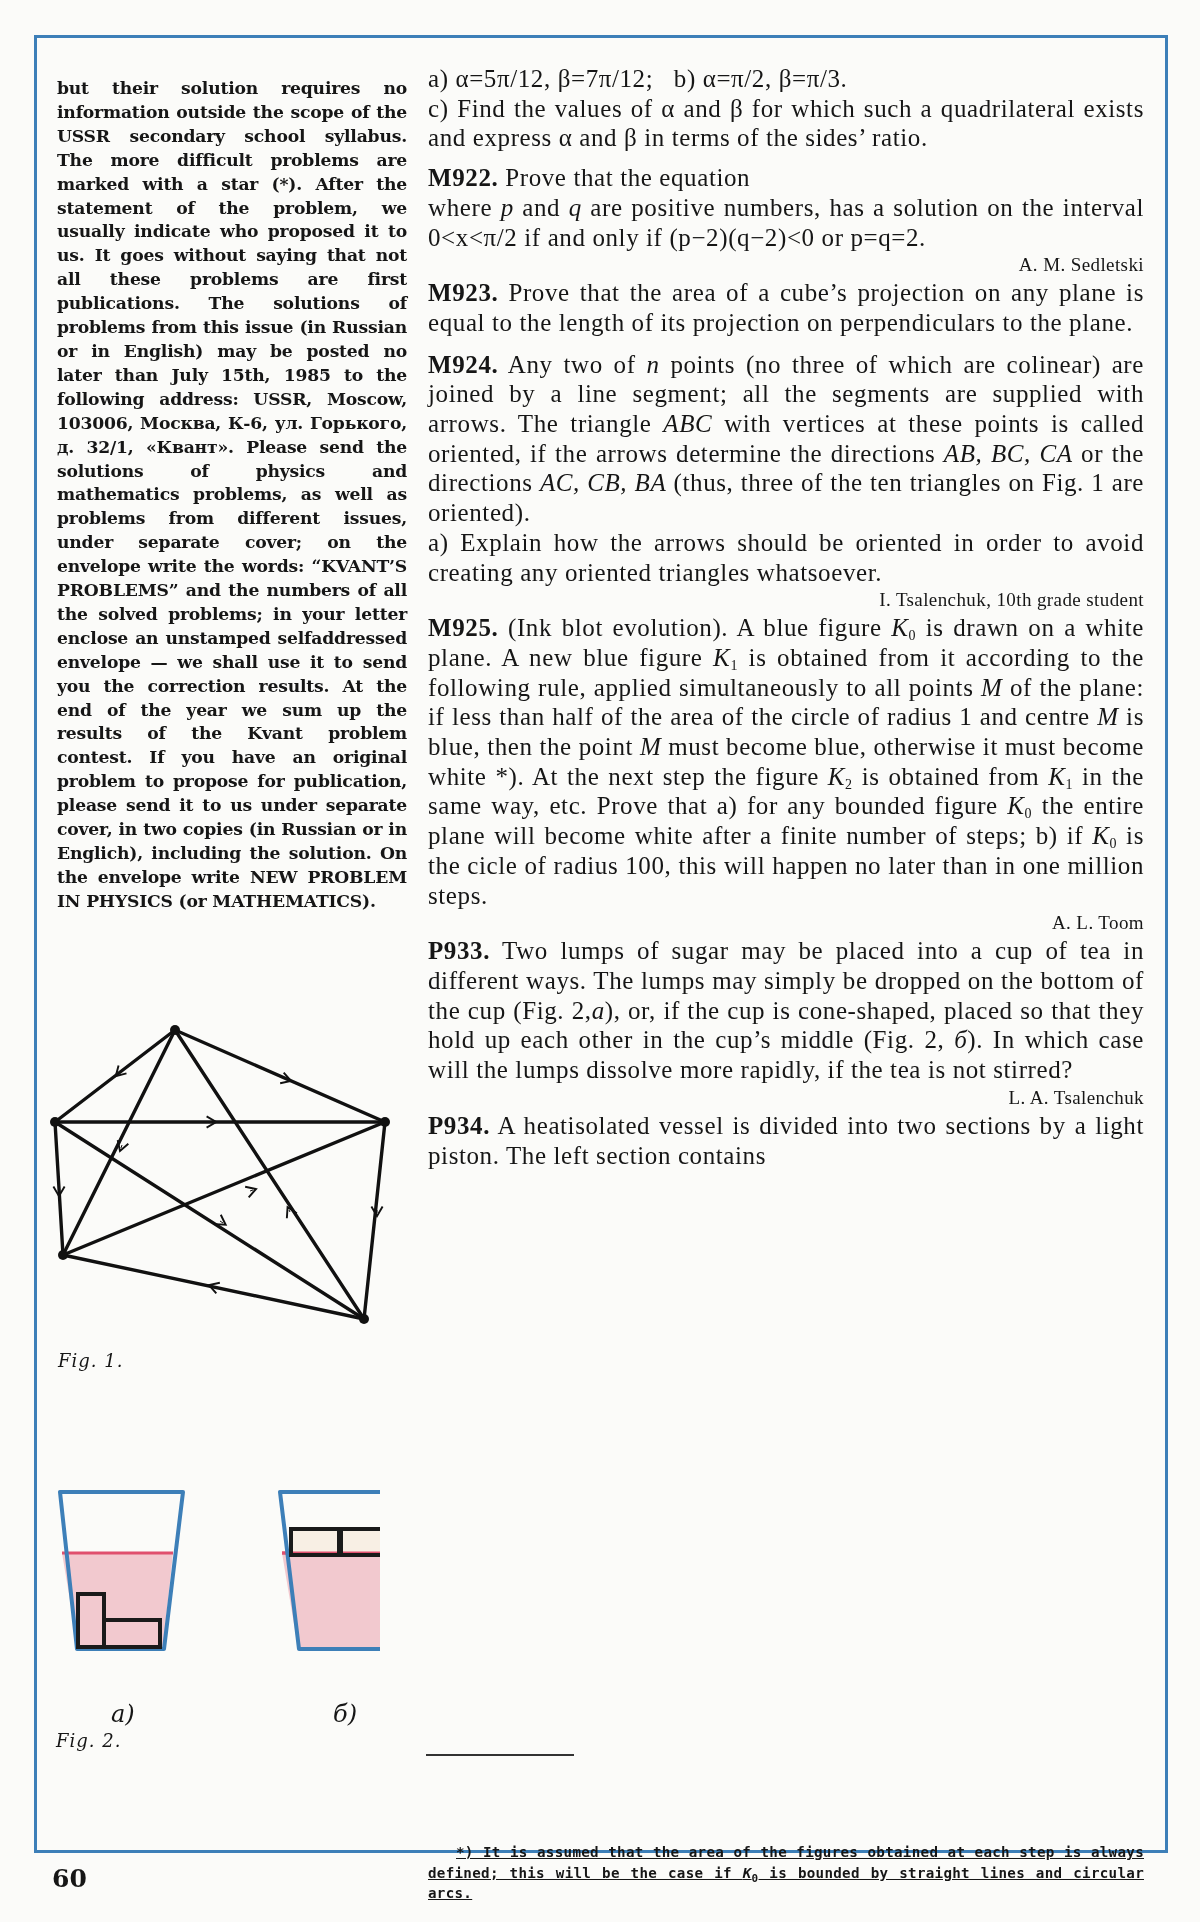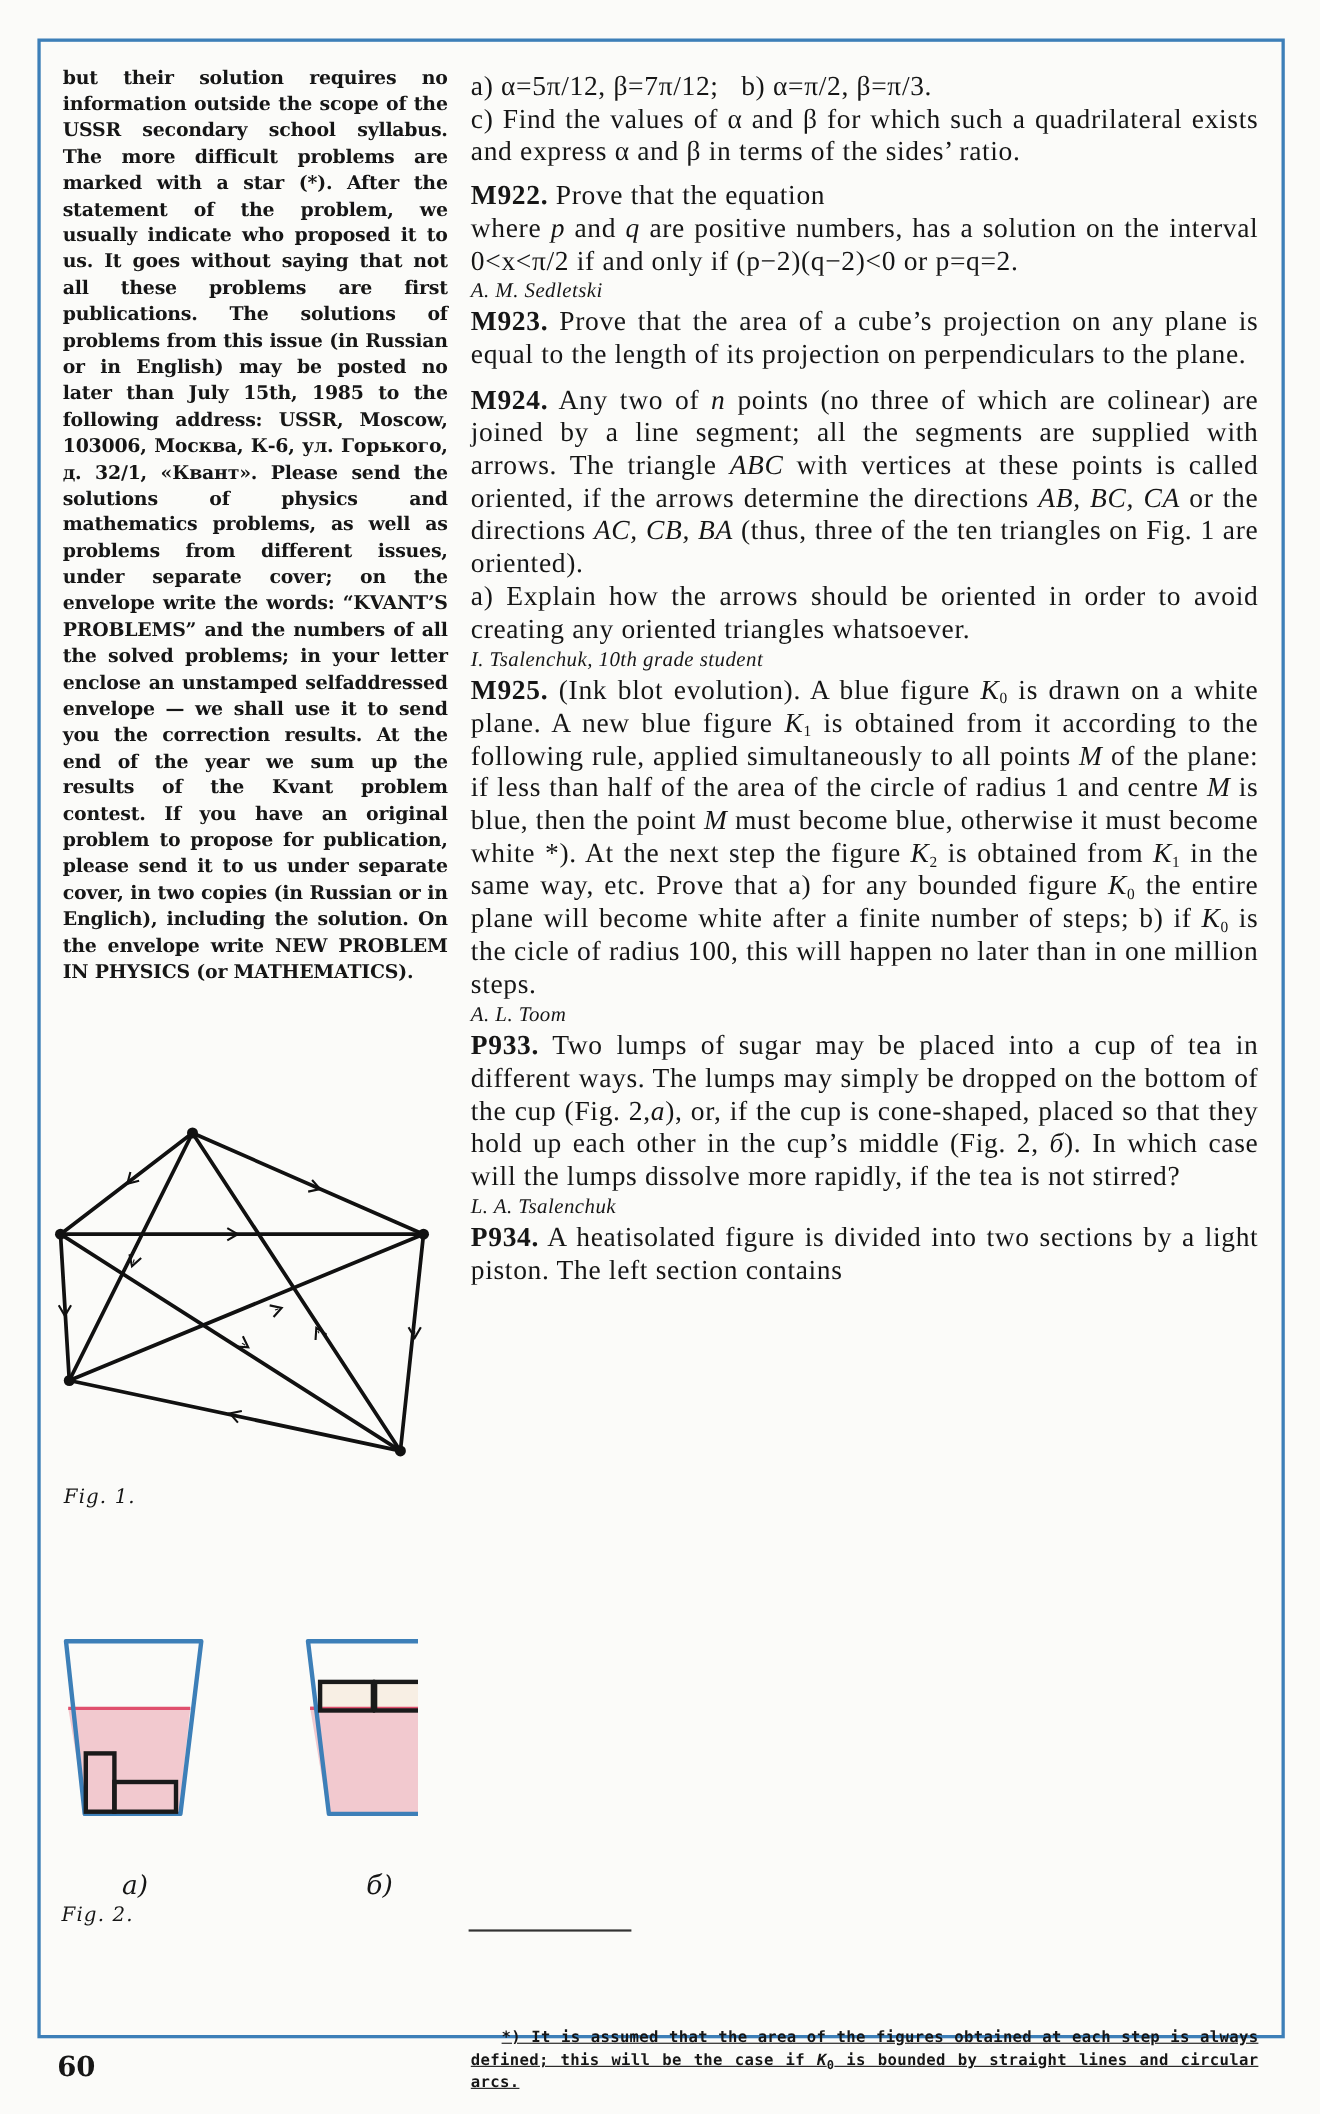--- a/index.html
+++ b/index.html
@@ -6,35 +6,35 @@
   body {
     width:1200px; height:1922px; background:#fbfbf9; position:relative; overflow:hidden;
     font-family:"DejaVu Serif","Liberation Serif",serif; color:#161616;
   }
   .frame {
     position:absolute; left:34px; top:35px; width:1134px; height:1818px;
     border:3px solid #3d7fb8; box-sizing:border-box;
   }
   
   .left-col {
-    position:absolute; left:57px; top:60px; width:350px;
+    position:absolute; left:57px; top:77px; width:350px;
     font-family:"DejaVu Serif",serif; font-weight:bold; font-size:17.2px; line-height:23.9px;
     text-align:justify; letter-spacing:-0.2px;
   }
   .left-col p { margin:0; }
   
   .right-col {
     position:absolute; left:428px; top:64px; width:716px;
     font-family:"Liberation Serif","DejaVu Serif",serif; font-size:25px; line-height:29.7px;
     text-align:justify; letter-spacing:0.6px;
   }
   .right-col p { margin:0; }
   .pid { font-weight:bold; }
   .eq { text-align:center; margin:2px 0 0 0; }
-  .author { font-style:italic; font-size:19px; line-height:26px; margin:6px 0 10px 0; letter-spacing:0.4px; }
+  .author { text-align:right; font-size:19px; line-height:26px; margin:6px 0 10px 0; letter-spacing:0.4px; }
   .gap { height:10px; }
   i.m { font-style:italic; }
   sub { font-size:14px; vertical-align:-4px; line-height:0; }
   sup { font-size:13px; vertical-align:9px; line-height:0; }
 
   .fig-caption {
     position:absolute; font-style:italic; font-size:18px; letter-spacing:1px;
     font-family:"DejaVu Serif",serif;
   }
   .sub-label { position:absolute; font-style:italic; font-size:24px; font-family:"DejaVu Serif",serif; }
@@ -152,21 +152,21 @@
     <p><span class="pid">M925.</span> <span>(Ink blot evolution). A blue figure </span><i class="m">K</i><sub>0</sub><span> is drawn on a white plane. A new blue figure </span><i class="m">K</i><sub>1</sub><span> is obtained from it according to the following rule, applied simultaneously to all points </span><i class="m">M</i><span> of the plane: if less than half of the area of the circle of radius 1 and centre </span><i class="m">M</i><span> is blue, then the point </span><i class="m">M</i><span> must become blue, otherwise it must become white *). At the next step the figure </span><i class="m">K</i><sub>2</sub><span> is obtained from </span><i class="m">K</i><sub>1</sub><span> in the same way, etc. Prove that a) for any bounded figure </span><i class="m">K</i><sub>0</sub><span> the entire plane will become white after a finite number of steps; b) if </span><i class="m">K</i><sub>0</sub><span> is the cicle of radius 100, this will happen no later than in one million steps.</span></p>
     <p class="author">A. L. Toom</p>
   </div>
 
   <div>
     <p><span class="pid">P933.</span> <span>Two lumps of sugar may be placed into a cup of tea in different ways. The lumps may simply be dropped on the bottom of the cup (Fig. 2,</span><i class="m">a</i><span>), or, if the cup is cone-shaped, placed so that they hold up each other in the cup’s middle (Fig. 2, </span><i class="m">б</i><span>). In which case will the lumps dissolve more rapidly, if the tea is not stirred?</span></p>
     <p class="author">L. A. Tsalenchuk</p>
   </div>
 
   <div>
-    <p><span class="pid">P934.</span> <span>A heatisolated figure is divided into two sections by a light piston. The left section contains</span></p>
+    <p><span class="pid">P934.</span> <span>A heatisolated vessel is divided into two sections by a light piston. The left section contains</span></p>
   </div>
 </div>
 
 <div class="footnote-rule"></div>
 <div class="footnote">
   <span class="indent"></span><span>*) It is assumed that the area of the figures obtained at each step is always defined; this will be the case if </span><i>K</i><sub style="font-size:11px">0</sub><span> is bounded by straight lines and circular arcs.</span>
 </div>
 
 <div class="page-number">60</div>
 

